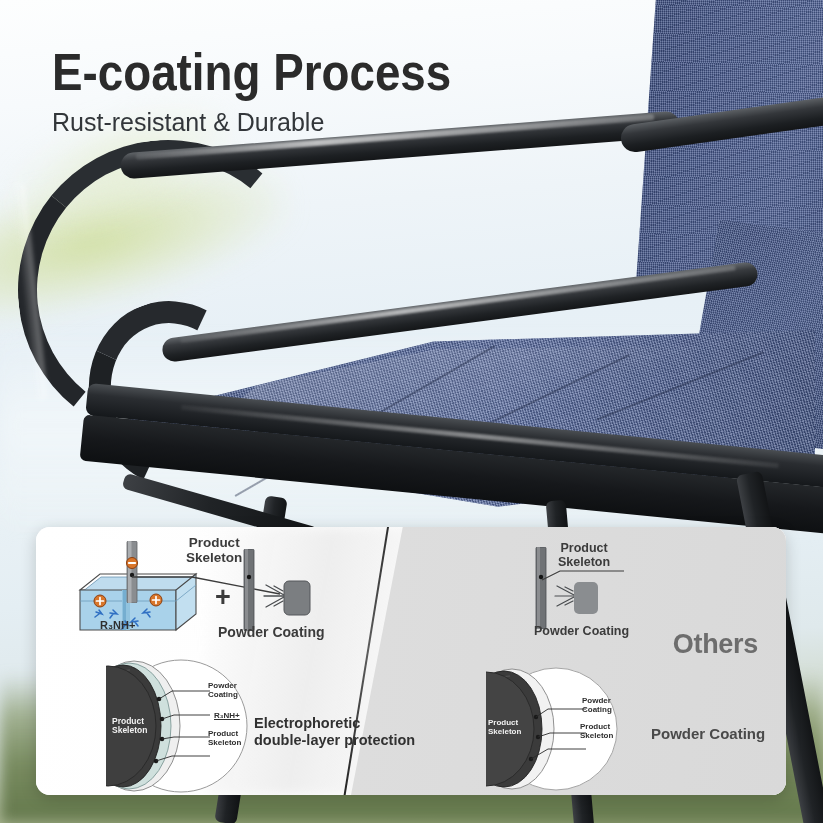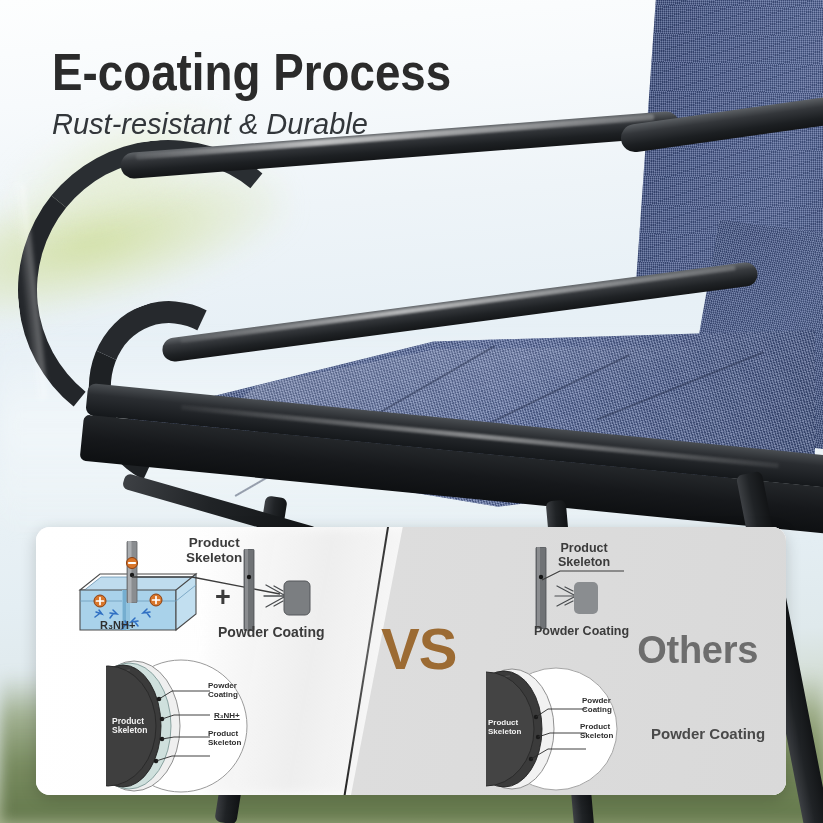--- a/index.html
+++ b/index.html
@@ -231,26 +231,25 @@
     letter-spacing: 0px;
     color: #2b2b2b;
     font-family: "Liberation Sans Narrow", "Liberation Sans", sans-serif;
     transform: scaleX(.88);
     transform-origin: left center;
     white-space: nowrap;
   }
   .subtitle {
     position: absolute;
     left: 52px; top: 108px;
-    font-size: 29px;
+    font-size: 25px;
     font-weight: 400;
     color: #32363a;
     font-family: "Liberation Sans", sans-serif;
     white-space: nowrap;
-    font-style: italic;
   }
 
   
   .panel {
     position: absolute;
     left: 36px; top: 527px;
     width: 750px; height: 268px;
     border-radius: 14px;
     overflow: hidden;
     box-shadow: 0 4px 16px rgba(0,0,0,.18);
@@ -286,21 +285,21 @@
     position: absolute;
     left: 22px; top: 98px;
     font-size: 37px;
     font-weight: 700;
     color: #9c6b33;
     letter-spacing: -.5px;
   }
   .others-label {
     position: absolute;
     right: 28px; top: 102px;
-    font-size: 38px;
+    font-size: 27px;
     font-weight: 700;
     color: #6d6d6d;
     letter-spacing: -.3px;
   }
   .vs-label {
     position: absolute;
     left: 345px; top: 88px;
     font-size: 58px;
     font-weight: 700;
     color: #9c6b33;
@@ -523,23 +522,26 @@
     <div class="tiny" style="left:172px; top:155px; width:56px;">
       <span>Powder</span><br>
       <span class="u">Coating</span>
     </div>
     <div class="tiny u" style="left:178px; top:185px; width:48px;"><span>R₃NH+</span></div>
     <div class="tiny" style="left:172px; top:203px; width:58px;">
       <span>Product</span><br>
       <span class="u">Skeleton</span>
     </div>
 
-
-
-    <div class="vs-label">VS</div>
+    <div class="cap cap-electro">
+      <span>Electrophoretic</span><br>
+      <span>double-layer protection</span>
+    </div>
+
+
 
     <div class="rod-svg" style="left:498px; top:20px;">
       <svg width="14" height="82" viewBox="0 0 14 82">
         <rect x="2" y="0" width="10" height="82" rx="1.5" fill="#6f7275" stroke="#4a4d50" stroke-width=".8"></rect>
         <rect x="3" y="0" width="3" height="82" fill="#949799" opacity=".75"></rect>
         <circle cx="7" cy="30" r="2.2" fill="#141414"></circle>
       </svg>
     </div>
     <svg style="position:absolute; left:504px; top:40px;" width="84" height="16" viewBox="0 0 84 16">
       <path d="M2,13 L20,4 L84,4" fill="none" stroke="#3c3c3c" stroke-width="1.2"></path>

